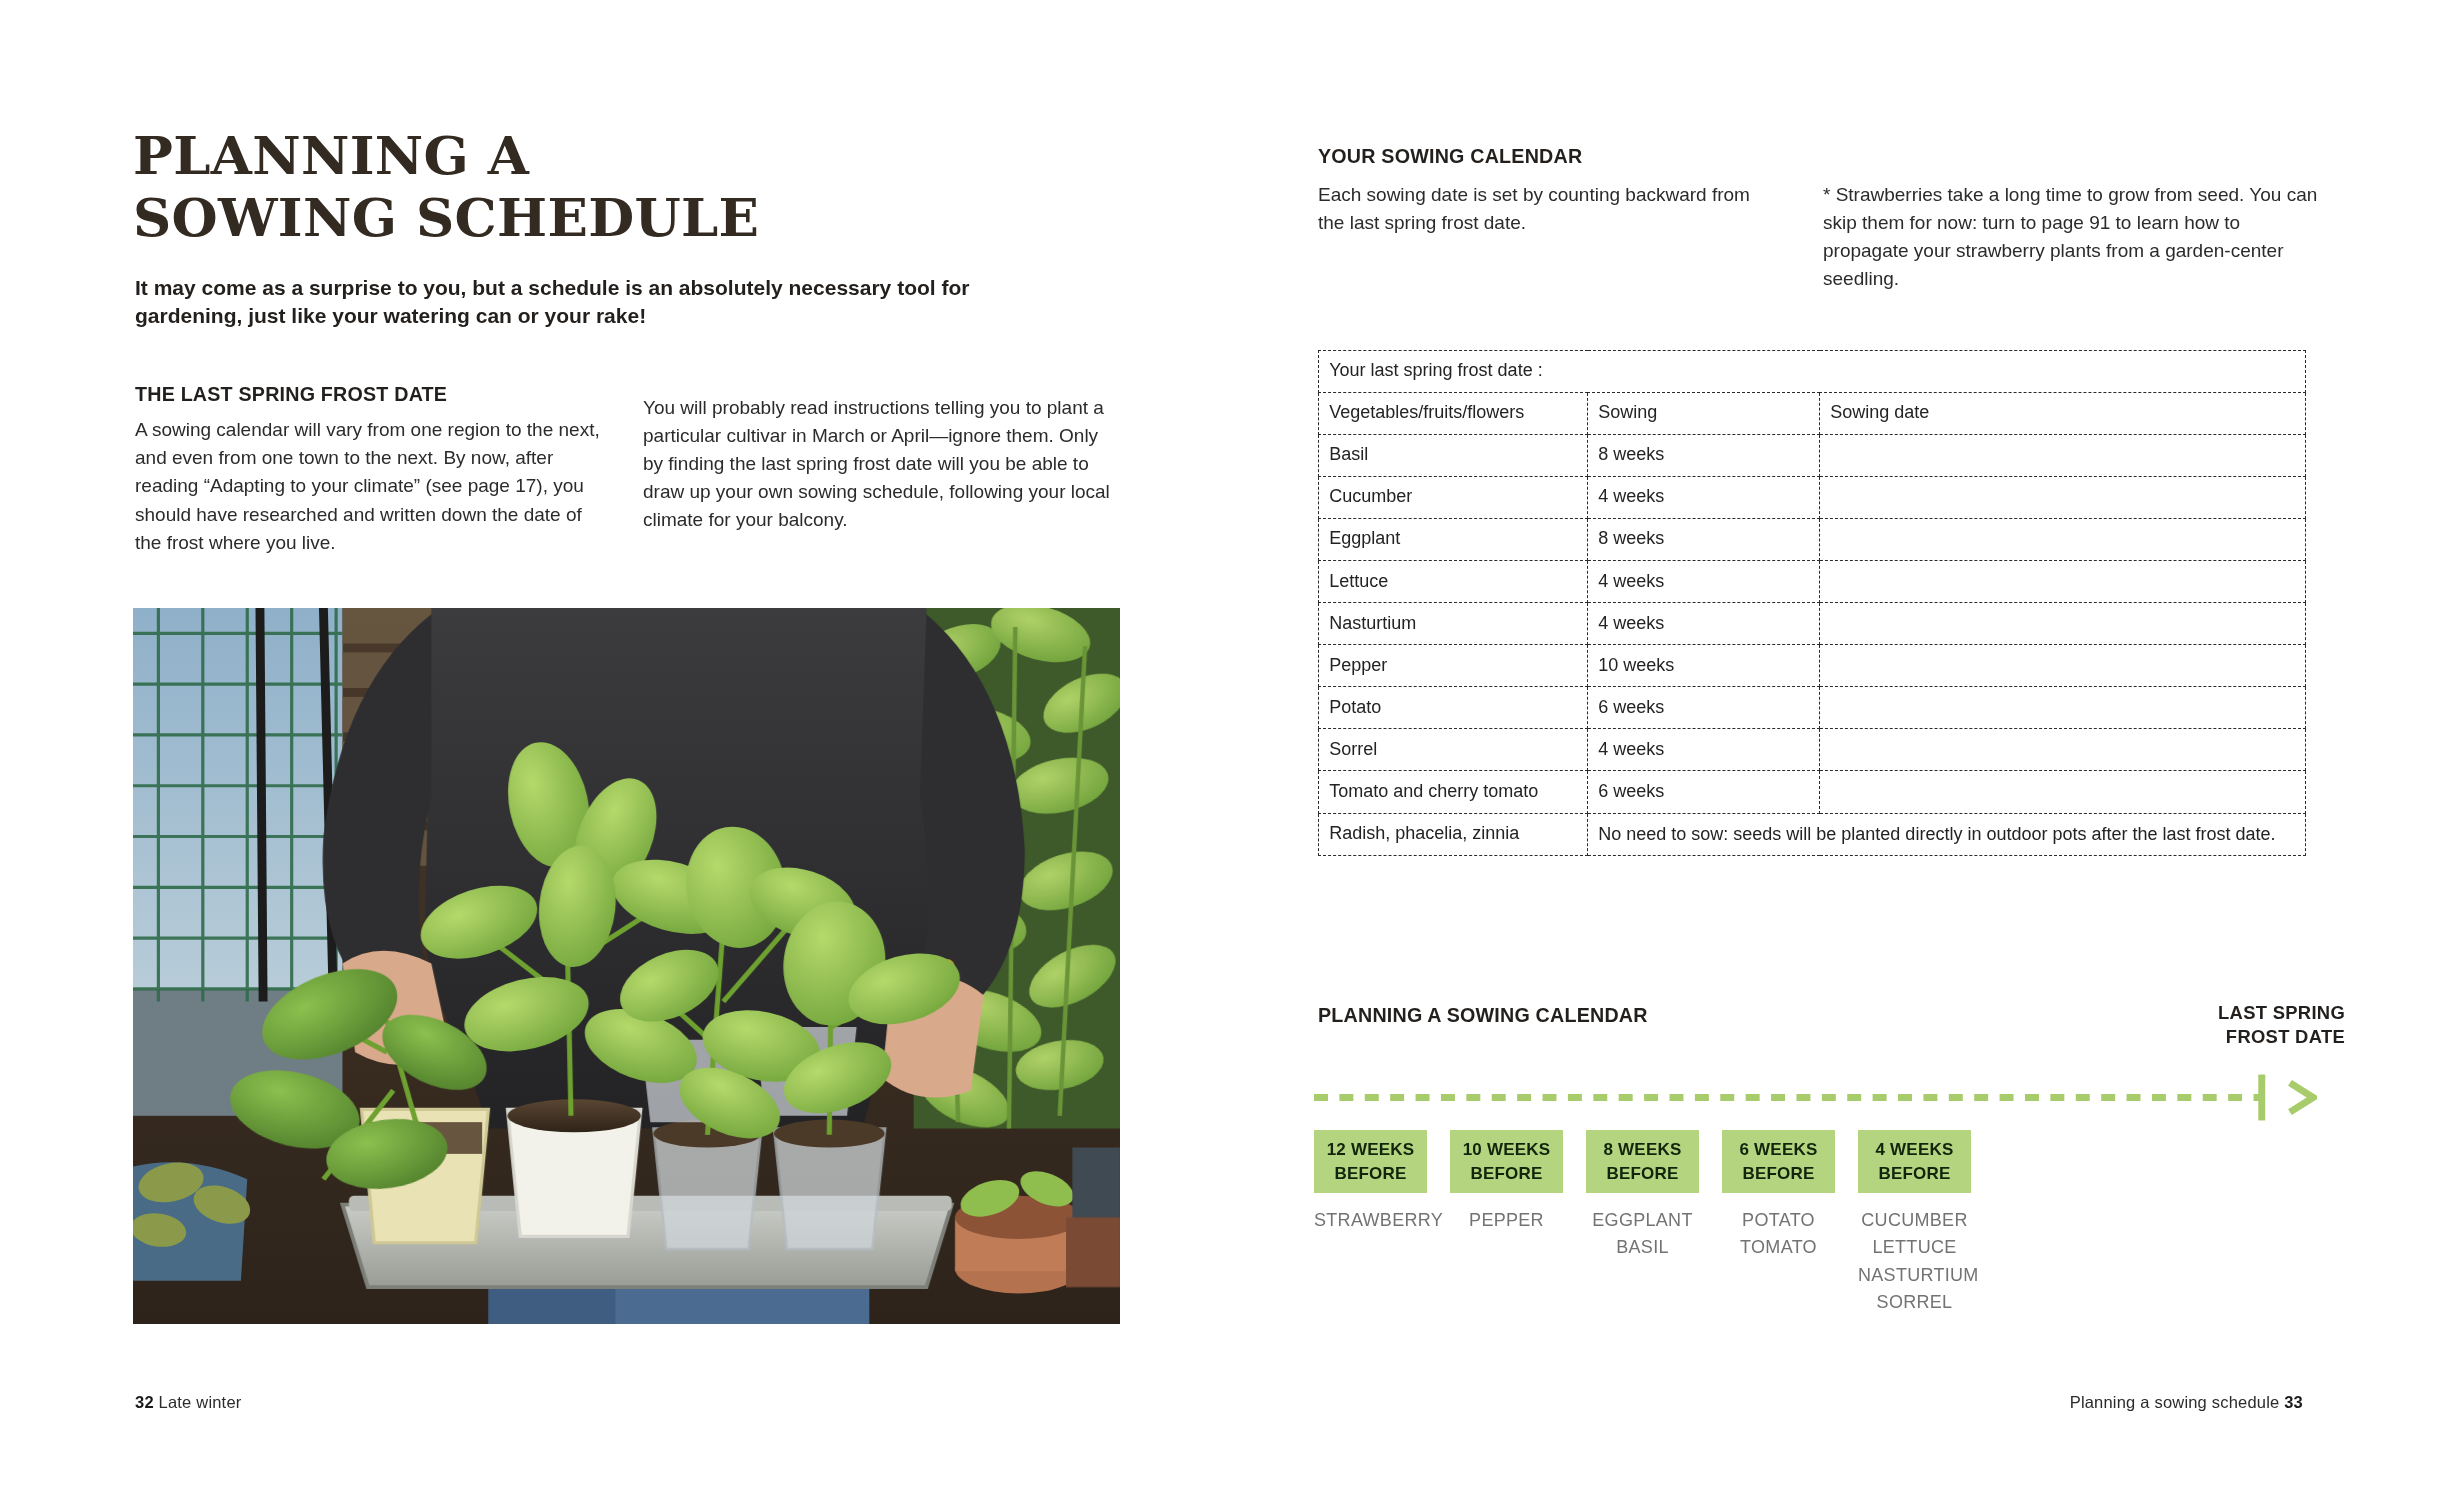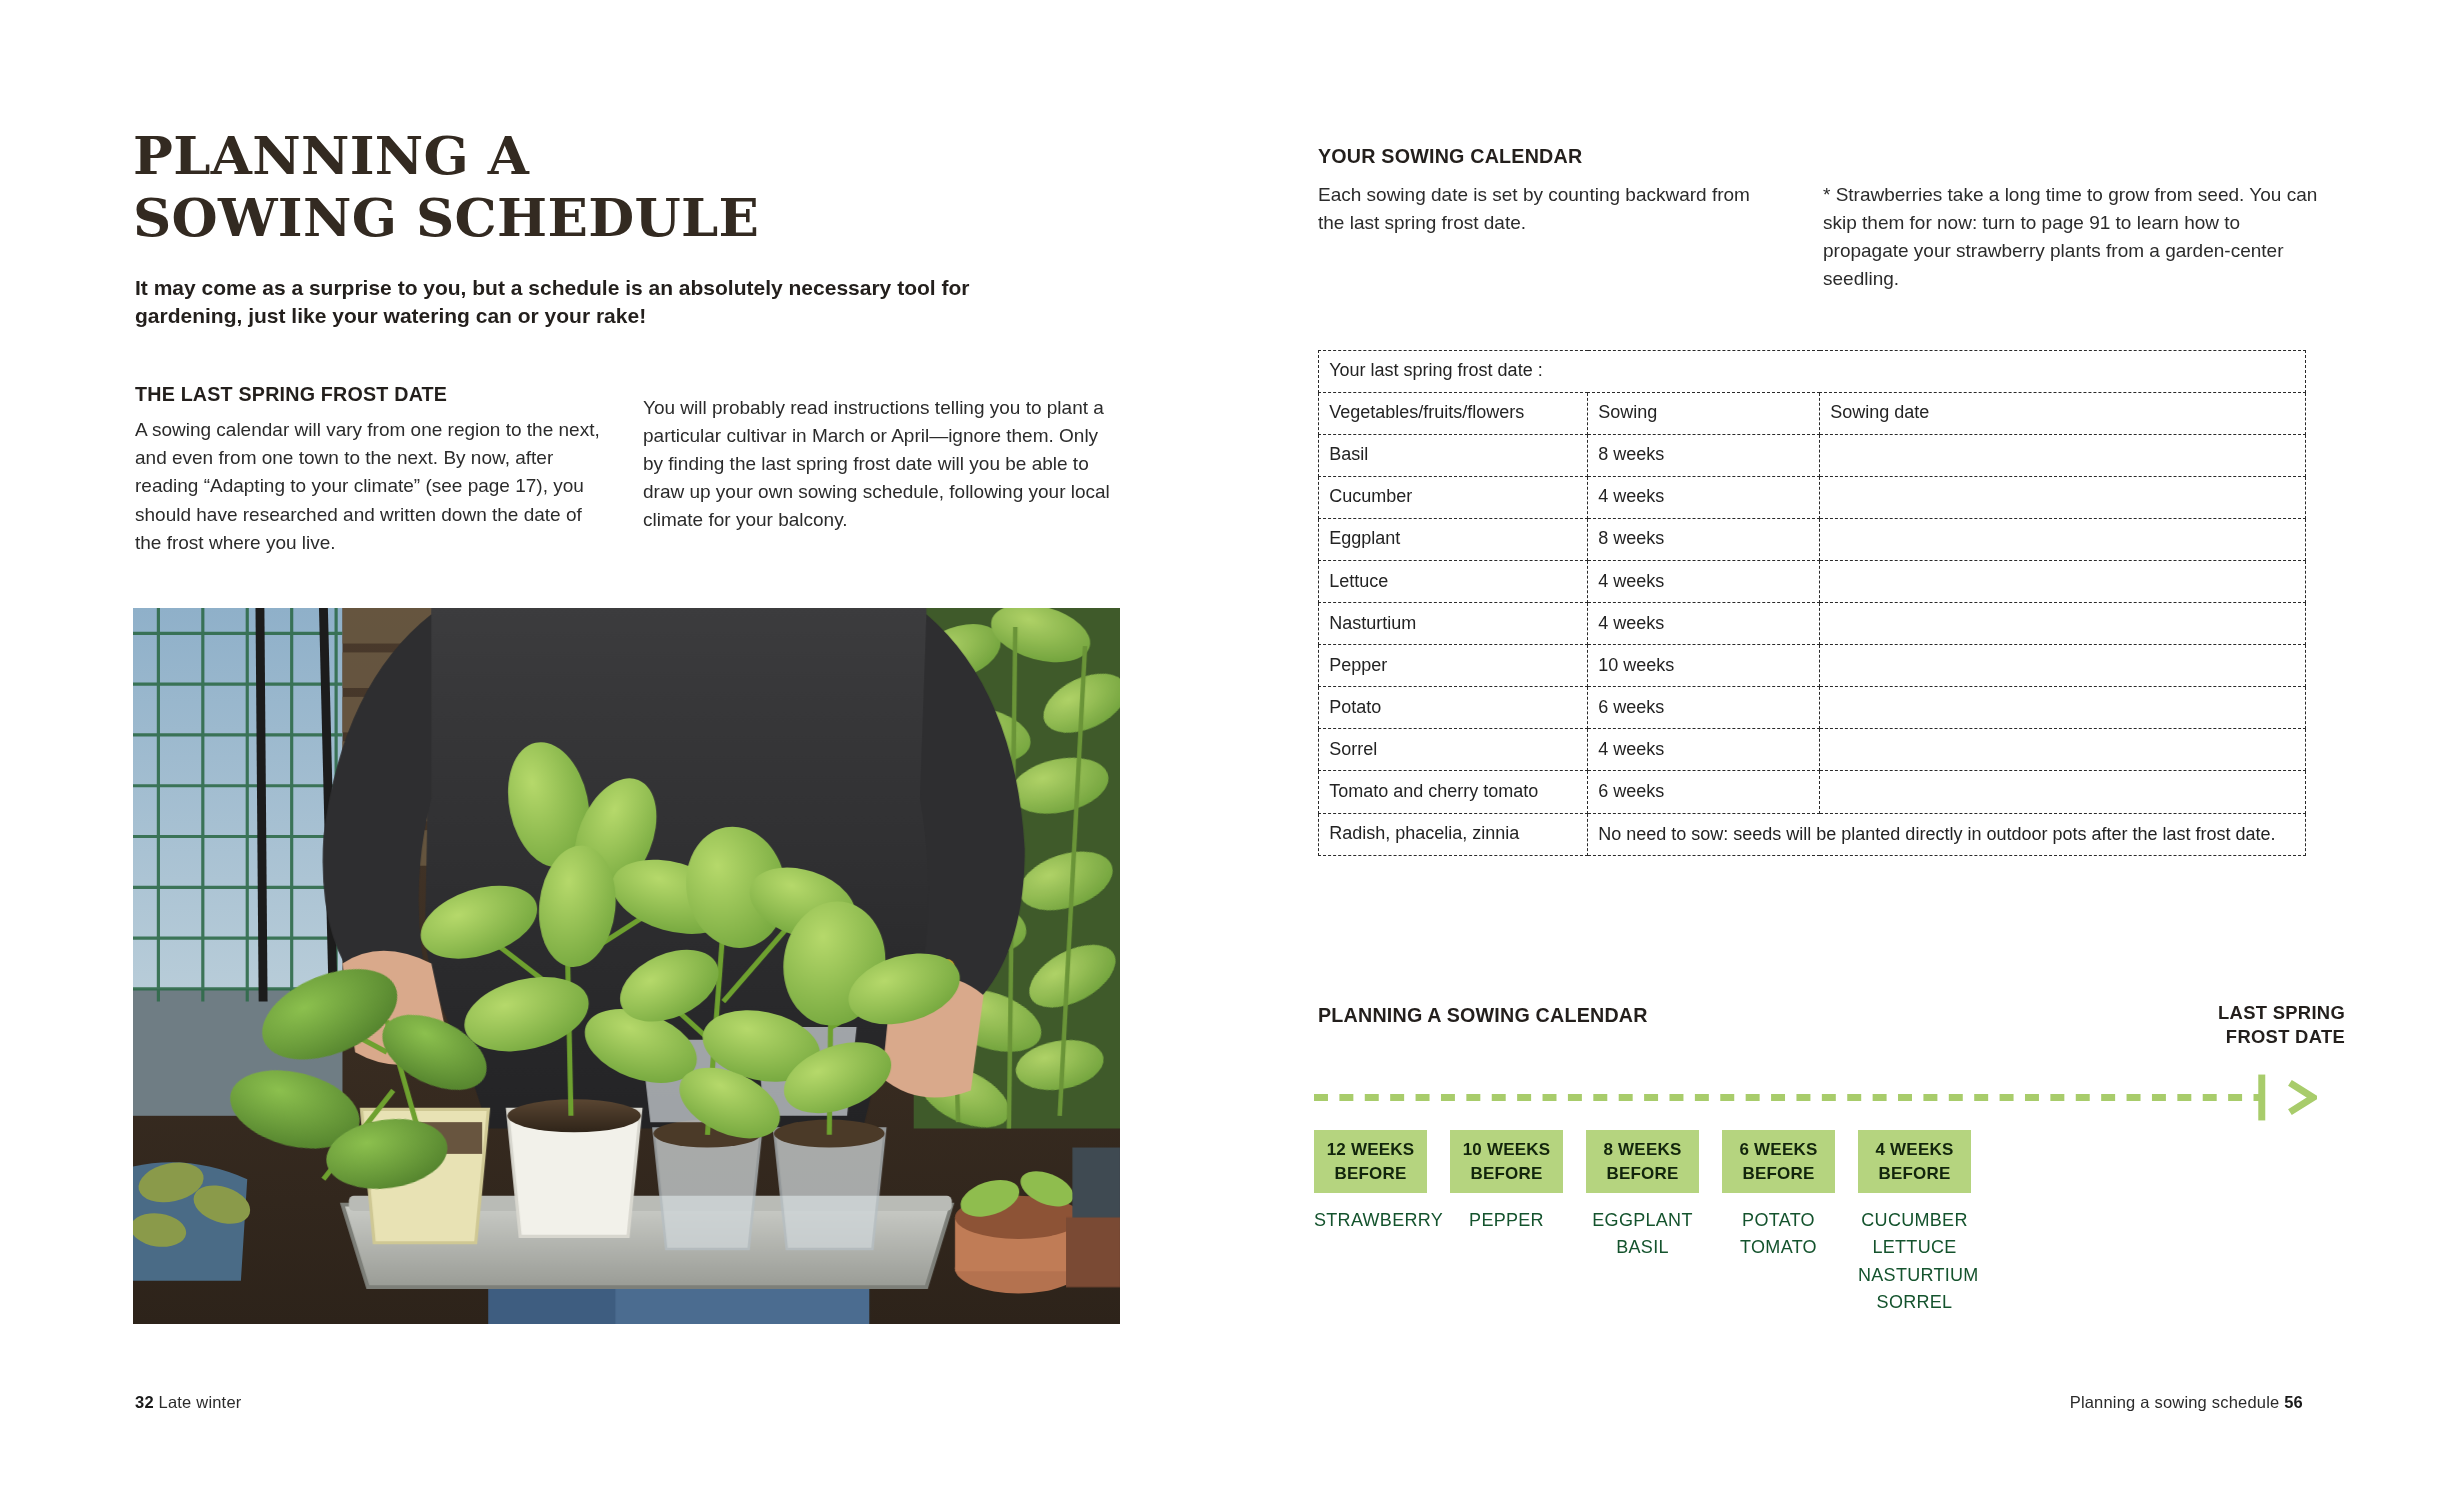--- a/index.html
+++ b/index.html
@@ -146,21 +146,21 @@
     letter-spacing: 0.2px;
     color: #12250c;
     line-height: 1.36;
     text-transform: uppercase;
   }
   .blk-names {
     margin-top: 14px;
     text-align: center;
     font-size: 18px;
     letter-spacing: 0.3px;
-    color: #14532d;
+    color: #737373;
     line-height: 1.52;
     text-transform: uppercase;
   }
   .blk-names div { white-space: nowrap; }
 </style>
 </head>
 <body>
 
 <div id="page">
 
@@ -513,18 +513,18 @@
           <div>LETTUCE</div>
           <div>NASTURTIUM</div>
           <div>SORREL</div>
         </div>
       </div>
 
     </div>
 
     <div class="folio" id="folio-right">
       <span>Planning a sowing schedule</span>
-      <b>56</b>
+      <b>33</b>
     </div>
   </div>
 
 </div>
 
 
 </body></html>

